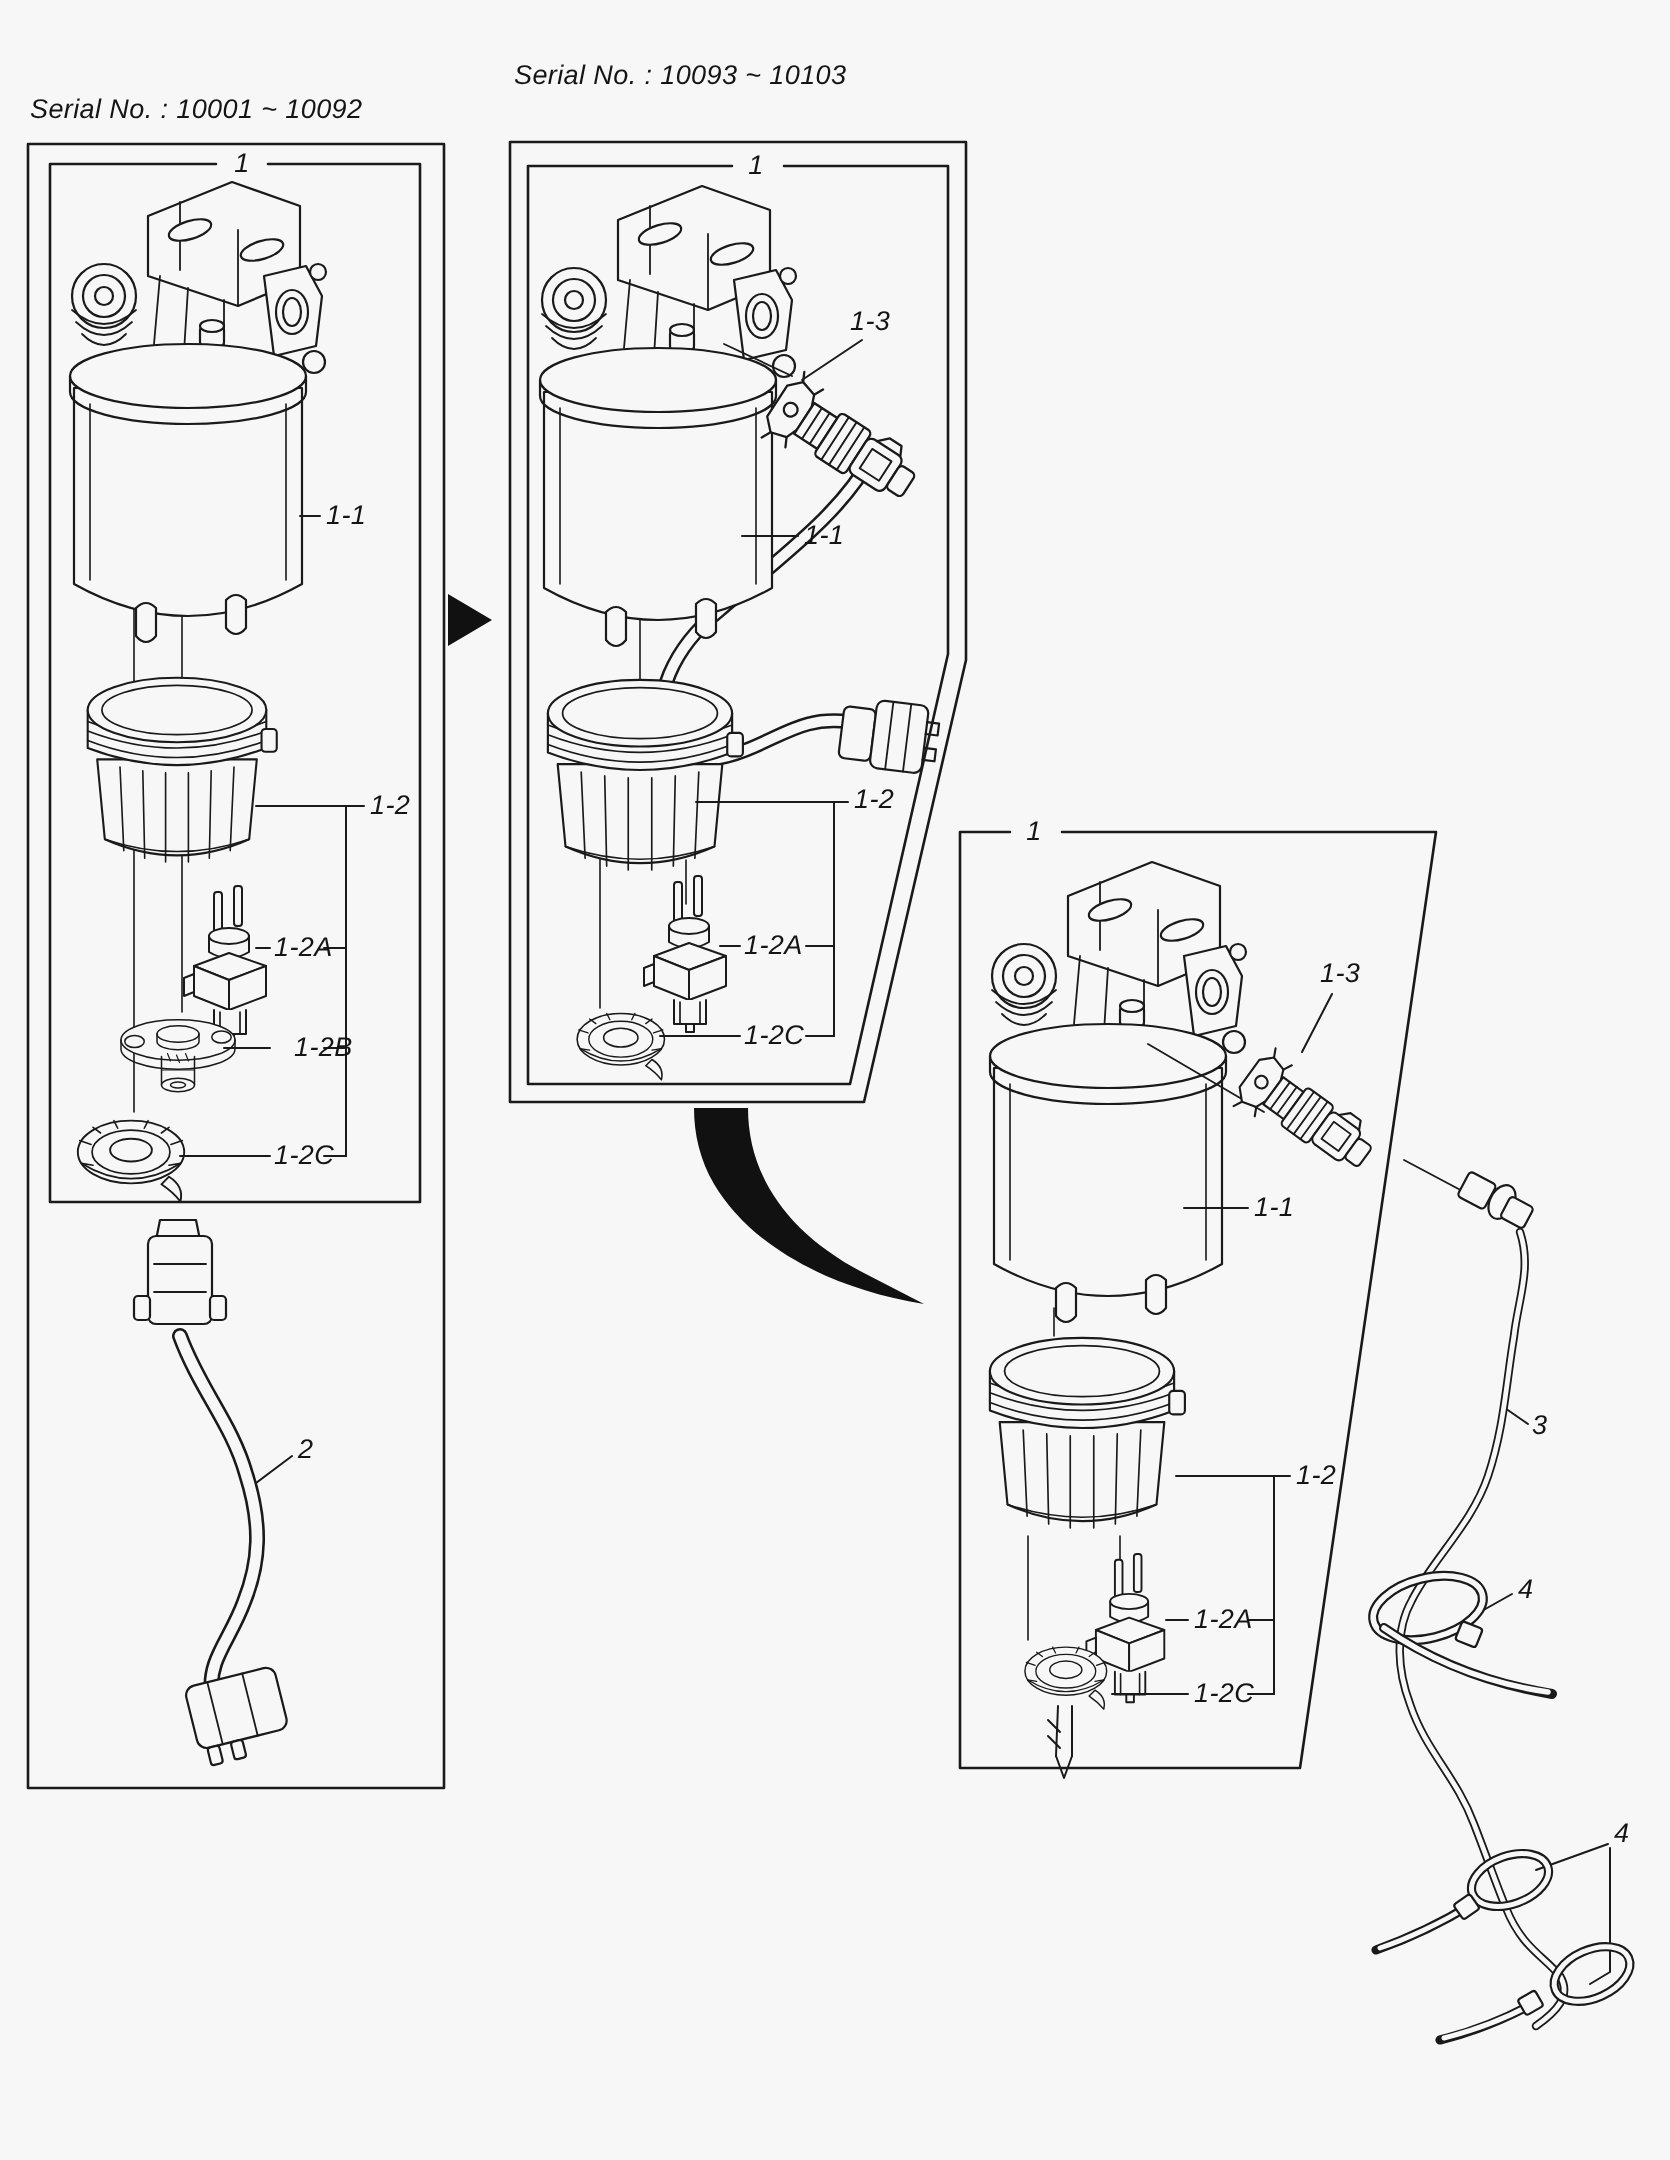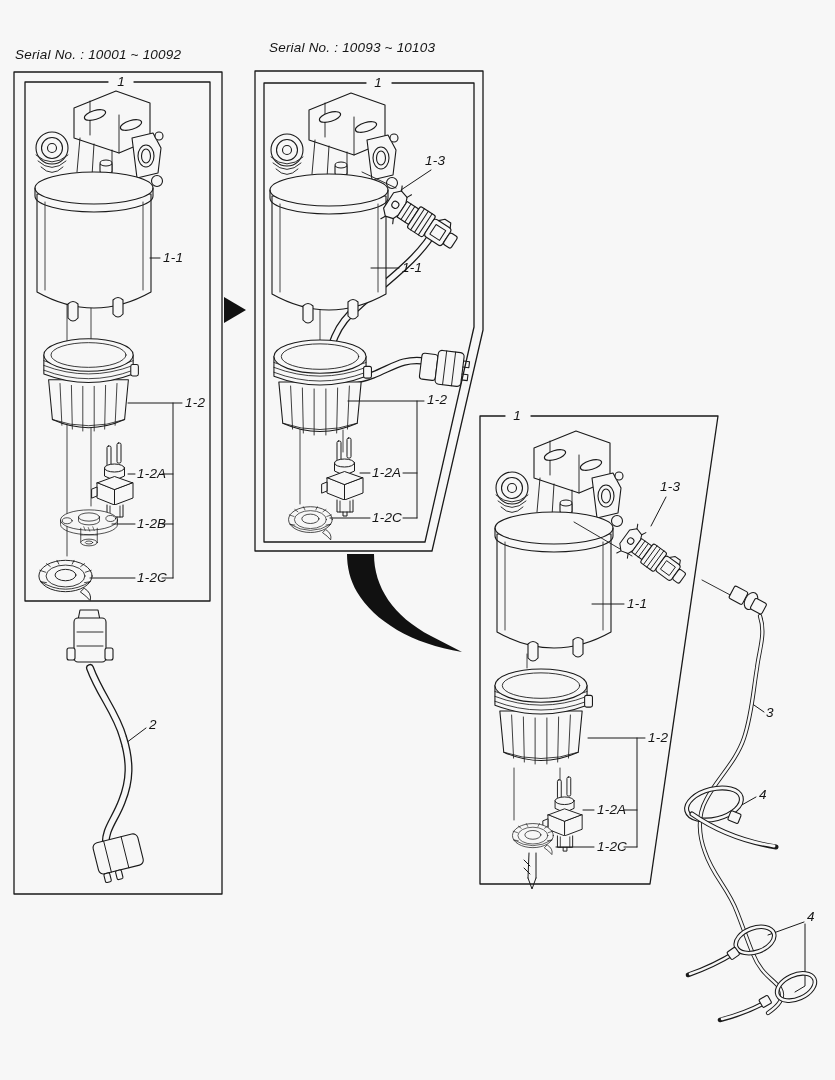--- a/index.html
+++ b/index.html
@@ -262,27 +262,27 @@
     <rect x="728" y="949" width="10" height="9" rx="1.5" transform="rotate(-35 733 953)" fill="#f7f7f7" stroke="#1a1a1a" stroke-width="1.1"></rect>
     <ellipse cx="796" cy="987" rx="20" ry="12" transform="rotate(-24 796 987)" stroke="#1a1a1a" stroke-width="4.6" fill="none"></ellipse>
     <ellipse cx="796" cy="987" rx="20" ry="12" transform="rotate(-24 796 987)" stroke="#f7f7f7" stroke-width="2.5" fill="none"></ellipse>
     <path d="M768,1001 C752,1010 736,1016 720,1020" stroke="#1a1a1a" stroke-width="4.6" fill="none"></path>
     <path d="M768,1001 C752,1010 738,1015 722,1019" stroke="#f7f7f7" stroke-width="2.5" fill="none"></path>
     <rect x="760" y="997" width="10" height="9" rx="1.5" transform="rotate(-30 765 1001)" fill="#f7f7f7" stroke="#1a1a1a" stroke-width="1.1"></rect>
   </g>
 </svg>
 
 <div class="lbl serial" style="left:15px;top:47px;">Serial No. : 10001 ~ 10092</div>
-<div class="lbl serial" style="left:257px;top:40px;margin-left:12px;">Serial No. : 10093 ~ 10103</div>
+<div class="lbl serial" style="left:257px;top:30px;">Serial No. : 10093 ~ 10103</div>
 
 <div class="lbl ctr" style="left:109px;top:74px;width:24px;">1</div>
 <div class="lbl" style="left:163px;top:250px;">1-1</div>
 <div class="lbl" style="left:185px;top:395px;">1-2</div>
 <div class="lbl" style="left:137px;top:466px;">1-2A</div>
-<div class="lbl" style="left:137px;top:516px;text-align:right;">1-2B</div>
+<div class="lbl" style="left:147px;top:516px;text-align:right;">1-2B</div>
 <div class="lbl" style="left:137px;top:570px;">1-2C</div>
 <div class="lbl" style="left:149px;top:717px;">2</div>
 
 <div class="lbl ctr" style="left:366px;top:75px;width:24px;">1</div>
 <div class="lbl" style="left:425px;top:153px;">1-3</div>
 <div class="lbl" style="left:402px;top:260px;">1-1</div>
 <div class="lbl" style="left:427px;top:392px;">1-2</div>
 <div class="lbl" style="left:372px;top:465px;">1-2A</div>
 <div class="lbl" style="left:372px;top:510px;">1-2C</div>
 

